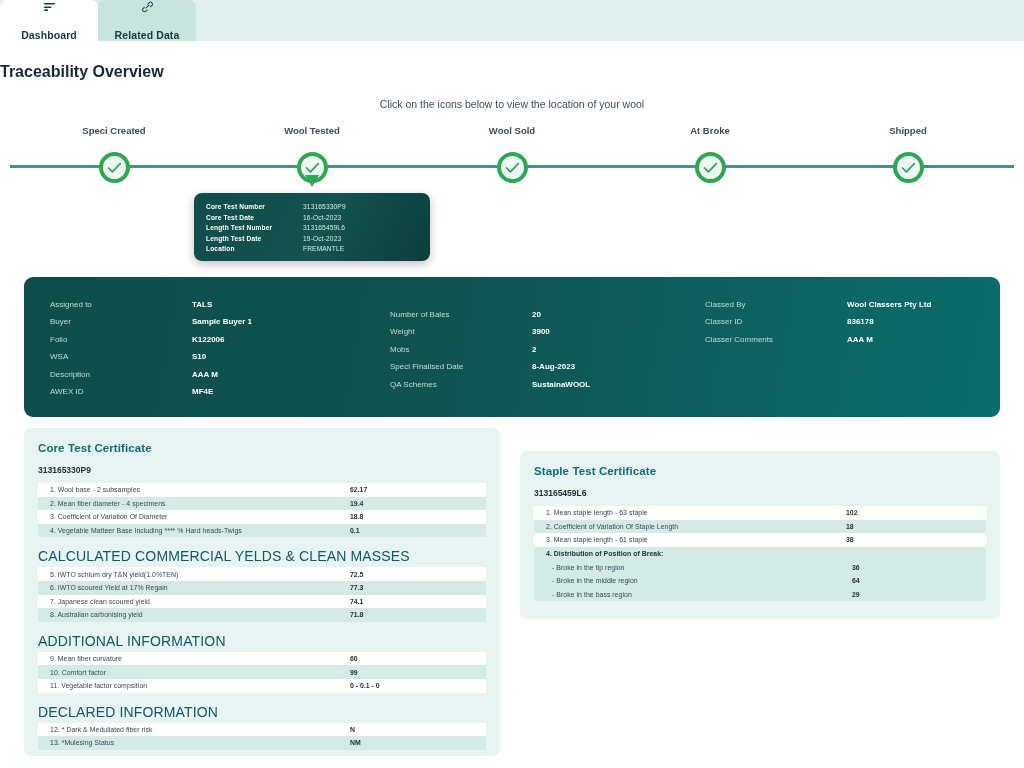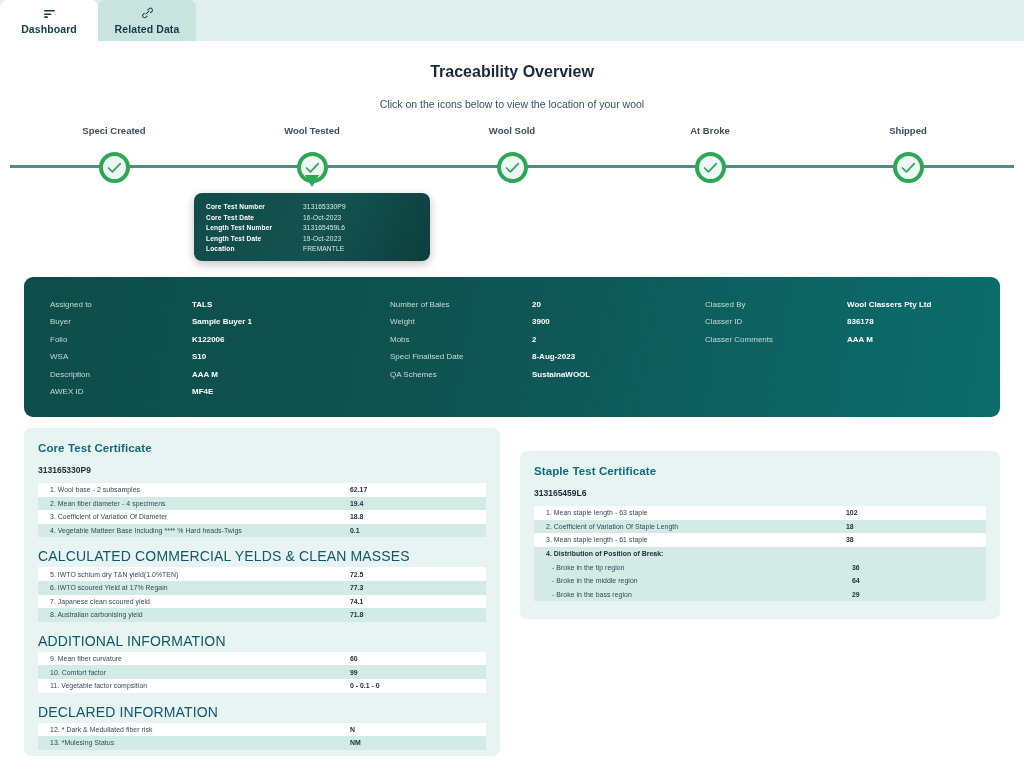--- a/index.html
+++ b/index.html
@@ -13,36 +13,36 @@
 
   
   .tabbar {
     position: absolute; top: 0; left: 0; width: 1024px; height: 41px;
     background: #dff0ec;
     display: flex; align-items: flex-end;
   }
   .tabbar-rest { flex: 1; height: 41px; background: #dff0ec; }
   .tab {
     width: 98px; height: 41px;
-    display: flex; flex-direction: column; align-items: center; justify-content: center;
+    display: flex; flex-direction: column; align-items: center; justify-content: space-between;
     gap: 3px; cursor: pointer;
     border-top-left-radius: 7px; border-top-right-radius: 7px;
   }
   .tab.active { background: #ffffff; }
   .tab.inactive { background: #c9e4de; }
   .tab .tab-label {
     font-size: 10.5px; font-weight: bold; color: #133b45; letter-spacing: .1px;
   }
   .tab .tab-icon { height: 13px; display: flex; align-items: center; justify-content: center; }
   .tab .tab-icon svg { display: block; }
 
   
   .page-title {
     position: absolute; top: 63px; left: 0; width: 1024px;
-    text-align: center; font-size: 16px; font-weight: bold; color: #17293d;
+    text-align: left; font-size: 16px; font-weight: bold; color: #17293d;
   }
   .page-sub {
     position: absolute; top: 98px; left: 0; width: 1024px;
     text-align: center; font-size: 10.5px; font-weight: normal; color: #3c4f5e;
   }
 
   
   .timeline { position: absolute; top: 125px; left: 0; width: 1024px; height: 60px; }
   .timeline-line {
     position: absolute; top: 40px; left: 10px; width: 1004px; height: 2.5px;
@@ -76,21 +76,21 @@
 
   
   .infopanel {
     position: absolute; top: 277px; left: 24px; width: 976px; height: 140px;
     background: linear-gradient(100deg,#0d4e4b 0%, #0f5250 40%, #0b6d6c 100%);
     border-radius: 9px;
     display: flex; padding: 19px 26px 12px 26px;
   }
   .ip-col { flex: 1; }
   .ip-col.c1 { flex: 0 0 340px; }
-  .ip-col.c2 { flex: 0 0 315px; }
+  .ip-col.c2 { flex: 0 0 315px; margin-top: 10px; }
   .ip-row { display: flex; font-size: 8px; line-height: 17.4px; }
   .ip-key { width: 142px; color: #c3dcd8; }
   .ip-val { color: #ffffff; font-weight: bold; }
 
   
   .cert {
     position: absolute; background: #e7f4f1; border-radius: 7px; padding: 14px 14px 12px 14px;
   }
   .cert-left  { top: 428px; left: 24px;  width: 476px; height: 328px; }
   .cert-right { top: 428px; left: 520px; width: 480px; height: 168px; margin-top: 23px; }

